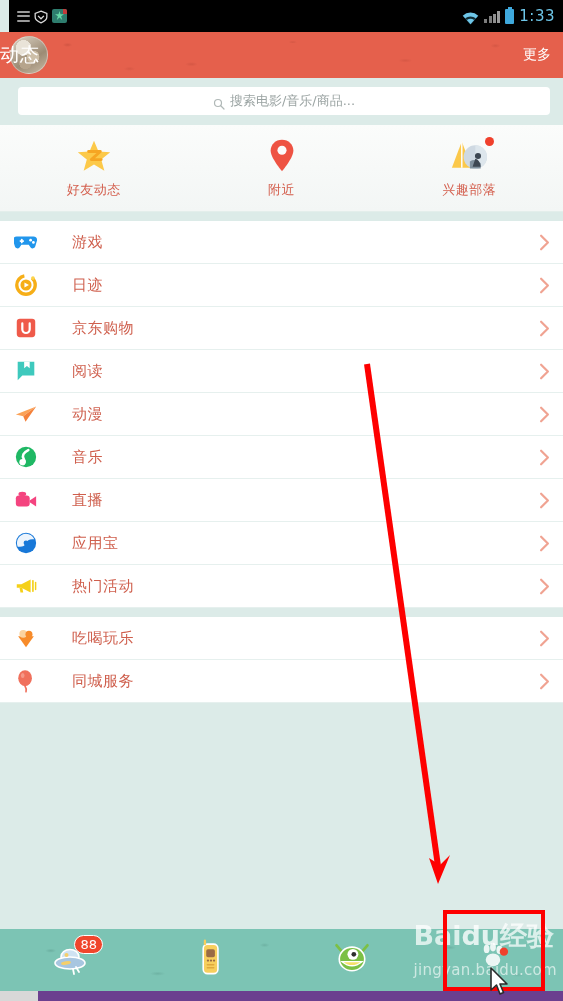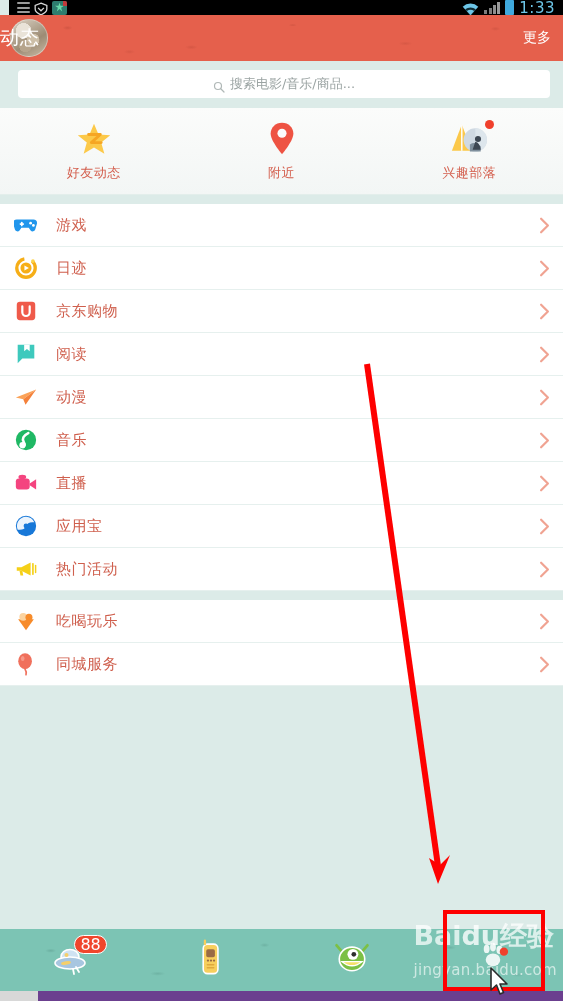--- a/index.html
+++ b/index.html
@@ -5,21 +5,21 @@
   * { margin:0; padding:0; box-sizing:border-box; }
   html,body { width:563px; height:1001px; overflow:hidden; }
   body {
     font-family:"DejaVu Sans","Liberation Sans",sans-serif;
     background:#dcebe8;
     position:relative;
   }
 
   
   .statusbar{
-    height:15px; background:#000; color:#6ec6e8;
+    height:32px; background:#000; color:#6ec6e8;
     display:flex; align-items:center; padding:4px 8px;
     position:relative;
     margin-left:9px;
   }
   .sb-left{display:flex;align-items:center;gap:4px;}
   .sb-right{margin-left:auto;display:flex;align-items:center;gap:5px;}
   .ic-menu{width:13px;height:11px;display:flex;flex-direction:column;justify-content:space-between;}
   .ic-menu i{display:block;height:2px;background:#9a9a9a;border-radius:1px;}
   .ic-shield{width:14px;height:14px;}
   .ic-app{width:15px;height:14px;background:#2e7d6e;border-radius:2px;position:relative;overflow:hidden;}
@@ -95,21 +95,21 @@
   .gap{height:9px;background:#dcebe8;}
 
   
   .list{background:#fff;}
   .row{
     height:43px;display:flex;align-items:center;padding:0 13px 0 14px;
     border-bottom:1px solid #e6f0ee;background:#fff;
   }
   .row:last-child{border-bottom:1px solid #e6f0ee;}
   .r-ico{width:24px;height:24px;flex:0 0 auto;display:flex;align-items:center;justify-content:center;}
-  .r-lbl{margin-left:18px;font-size:15px;color:#cf5f4d;letter-spacing:.5px;}
+  .r-lbl{margin-left:34px;font-size:15px;color:#cf5f4d;letter-spacing:.5px;}
   .chev{margin-left:auto;width:11px;height:17px;}
 
   .filler{background:#dcebe8;height:170px;}
 
   
   .bottomnav{
     position:absolute;left:0;right:0;bottom:10px;height:62px;
     background:#7cc4b4;
     background-image:
       radial-gradient(ellipse 8px 3px at 9% 35%, rgba(40,90,80,.20), transparent 70%),
@@ -117,21 +117,21 @@
       radial-gradient(ellipse 7px 3px at 47% 26%, rgba(40,90,80,.17), transparent 70%),
       radial-gradient(ellipse 10px 3px at 63% 66%, rgba(40,90,80,.14), transparent 70%),
       radial-gradient(ellipse 8px 3px at 80% 30%, rgba(40,90,80,.16), transparent 70%),
       radial-gradient(ellipse 9px 3px at 92% 74%, rgba(40,90,80,.13), transparent 70%);
     display:flex;align-items:center;
   }
   .nav-item{flex:1;display:flex;align-items:center;justify-content:center;position:relative;height:100%;}
   .count-badge{
     position:absolute;top:6px;left:calc(50% + 4px);
     min-width:22px;height:19px;border-radius:10px;background:#f0462c;
-    color:#fff;font-size:16px;display:flex;align-items:center;justify-content:center;
+    color:#fff;font-size:13px;display:flex;align-items:center;justify-content:center;
     padding:0 5px;border:1.5px solid #fff;
   }
 
   .navbottom{
     position:absolute;left:0;right:0;bottom:0;height:10px;background:#6b3f8f;
   }
   .navbottom:before{content:"";position:absolute;left:0;top:0;width:38px;height:10px;background:#d8d8d8;}
 
   
   .wm{

